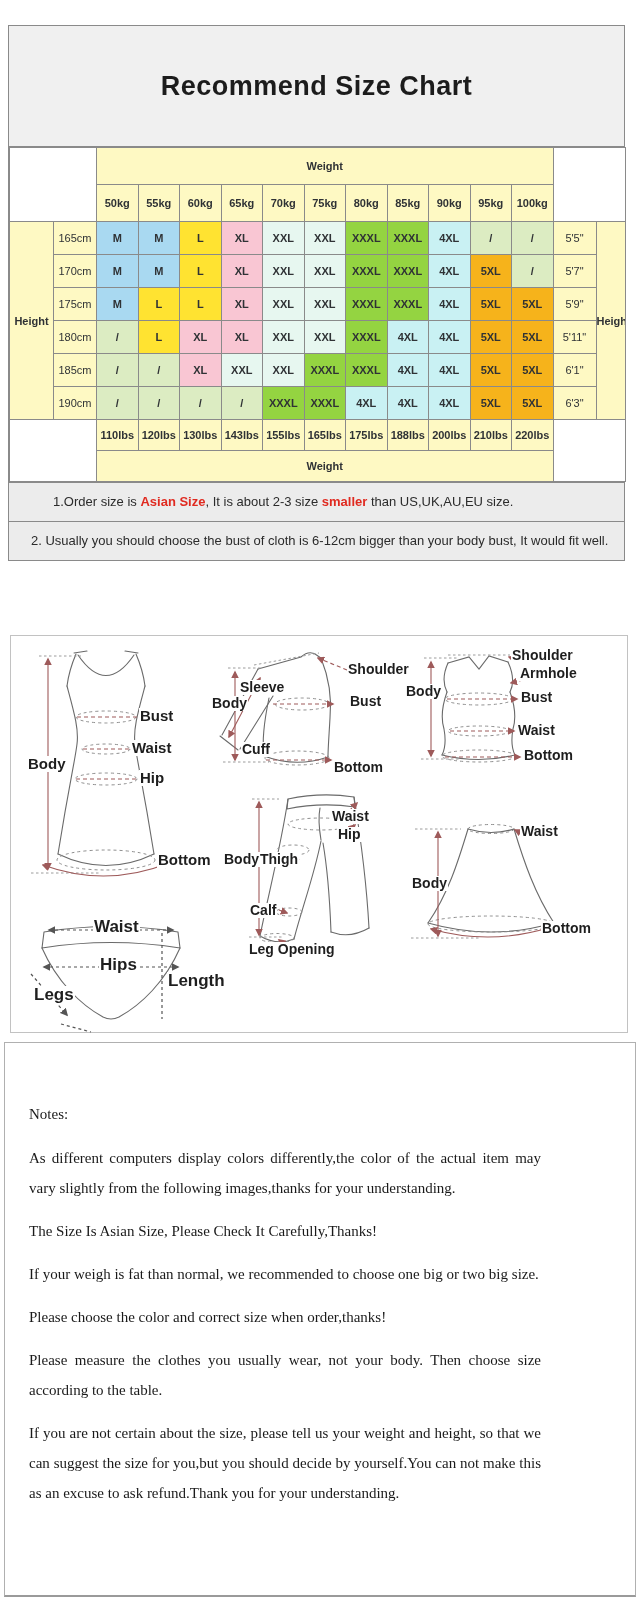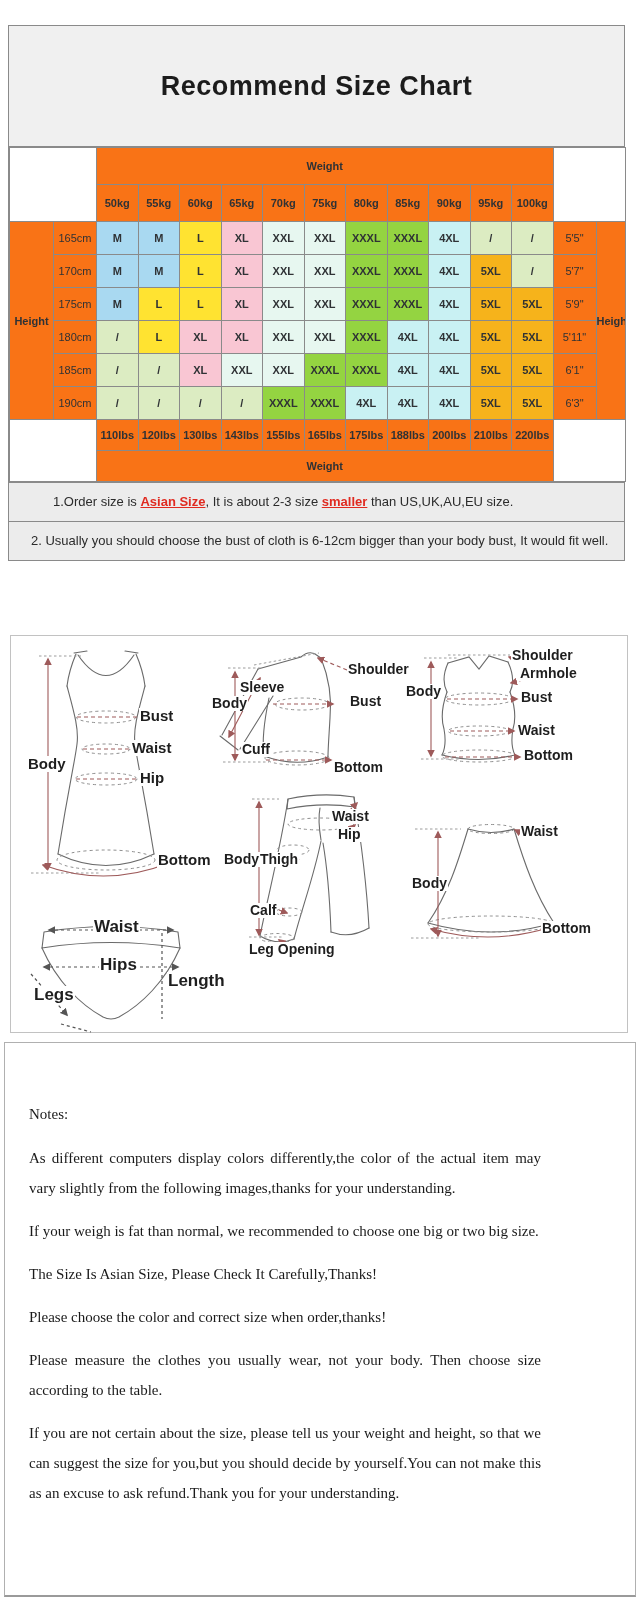--- a/index.html
+++ b/index.html
@@ -9,40 +9,40 @@
   }
   section{position:absolute;box-sizing:border-box;background:#fff;}
 
   
   .chart-box{left:8px;top:25px;width:617px;border:1px solid #8a8a8a;}
   .title{
     height:120px;background:#f0f0f0;border-bottom:1px solid #8a8a8a;
     display:flex;align-items:center;justify-content:center;
     font-size:27px;font-weight:bold;color:#1c1c1c;letter-spacing:.5px;
   }
-  table.size-table{border-collapse:collapse;table-layout:fixed;width:615px;background:#f97316;}
+  table.size-table{border-collapse:collapse;table-layout:fixed;width:615px;background:#fef9c3;}
   table.size-table td{
     border:1px solid #8a8a8a;text-align:center;vertical-align:middle;
     padding:0;font-size:11px;color:#2f3235;overflow:hidden;white-space:nowrap;
   }
   tr.rh{height:37px;} tr.rd{height:33px;} tr.rl{height:31px;margin-top:47px;}
   td.whdr{font-weight:bold;font-size:13.5px;color:#222;}
   td.kg,td.lbs{font-weight:bold;font-size:11px;color:#333;}
   td.cm,td.ft{font-size:11.5px;color:#333;}
   td.hlab{font-weight:bold;font-size:13px;color:#222;}
   td.sz{font-weight:bold;font-size:12px;color:#36383b;}
   td.corner{background:#fff;}
 
   .order-note{
     min-height:38px;background:#ececec;border-top:1px solid #8a8a8a;
     display:block;padding:11px 10px 10px 22px;box-sizing:border-box;
     font-size:13px;color:#2b2b2b;line-height:1.3;
   }
   .order-note.first{padding-left:44px;}
-  .order-note .red{font-weight:bold;text-decoration:underline;}
+  .order-note .red{font-weight:bold;}
 
   
   .diagram-box{left:10px;top:635px;width:618px;height:398px;border:1px solid #c2c2c2;}
   .diagram-box svg{position:absolute;left:0;top:0;}
   .dlab{
     position:absolute;font-size:14px;font-weight:600;color:#1e1e1e;
     background:#fff;line-height:1.05;padding:0 1px;white-space:nowrap;
   }
   .dlab.dress{font-size:15px;}
   .dlab.big{font-size:17px;font-weight:700;}
@@ -368,21 +368,21 @@
     <span class="dlab big" style="left:82px;top:282px">Waist</span>
     <span class="dlab big" style="left:88px;top:320px">Hips</span>
     <span class="dlab big" style="left:22px;top:350px">Legs</span>
     <span class="dlab big" style="left:156px;top:336px">Length</span>
   </section>
 
   <section class="notes-box">
     <p class="nh">Notes:</p>
     <div>
         <p>As different computers display colors differently,the color of the actual item may vary slightly from the following images,thanks for your understanding.</p>
+        <p>The Size Is Asian Size, Please Check It Carefully,Thanks!</p>
         <p>If your weigh is fat than normal, we recommended to choose one big or two big size.</p>
-        <p>The Size Is Asian Size, Please Check It Carefully,Thanks!</p>
         <p>Please choose the color and correct size when order,thanks!</p>
         <p>Please measure the clothes you usually wear, not your body. Then choose size according to the table.</p>
         <p>If you are not certain about the size, please tell us your weight and height, so that we can suggest the size for you,but you should decide by yourself.You can not make this as an excuse to ask refund.Thank you for your understanding.</p>
       </div>
   </section>
 
 </div>
 
 </body></html>

